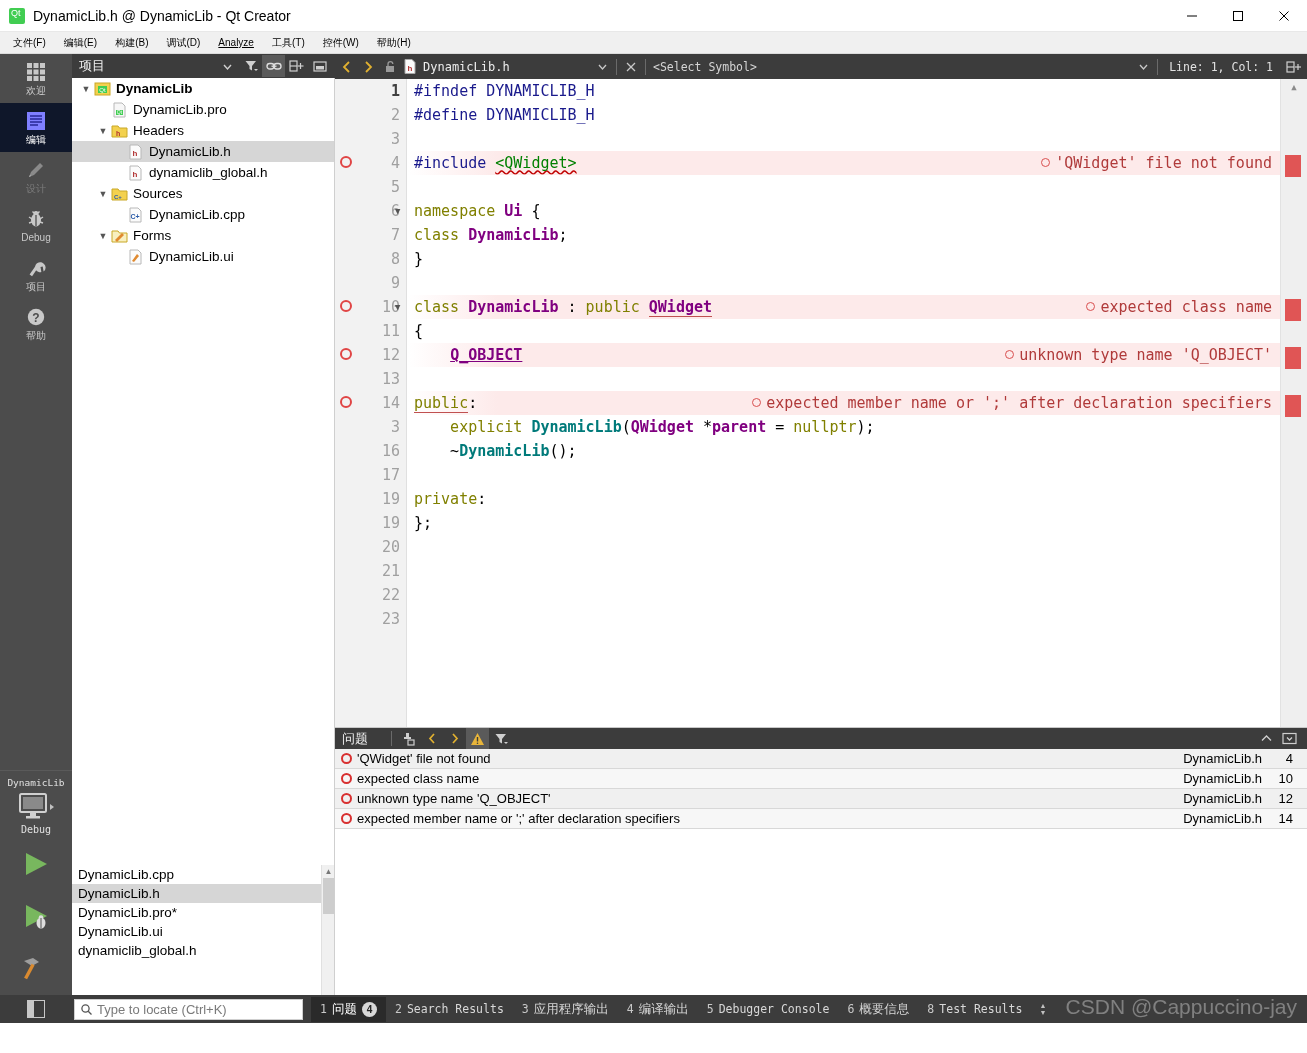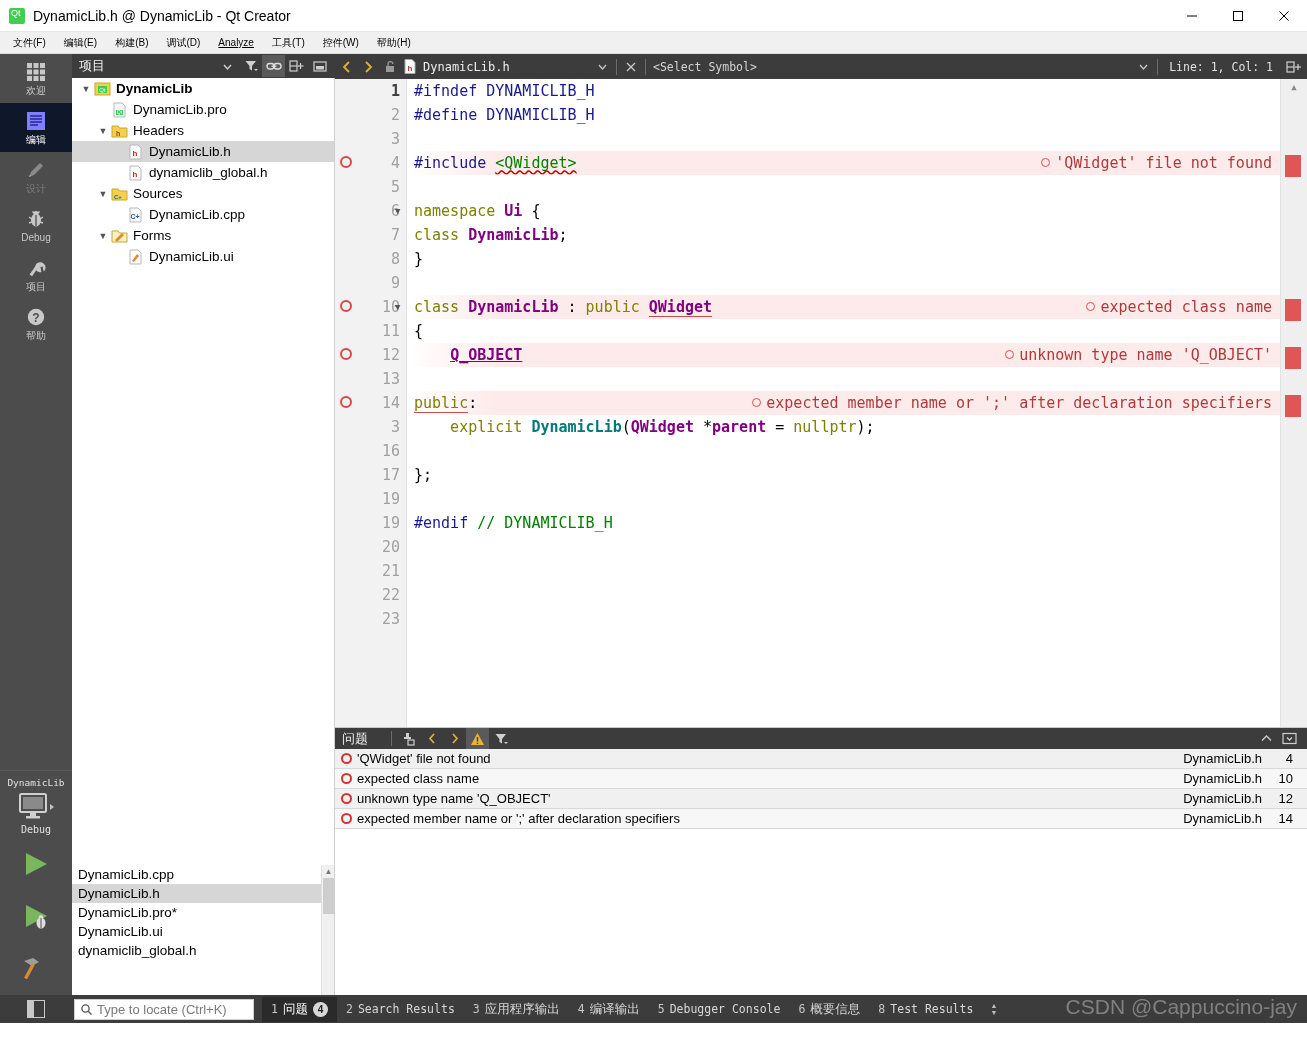--- a/index.html
+++ b/index.html
@@ -189,21 +189,21 @@
 
   
   #statusbar {
     height:28px; background:#3c3c3c; display:flex; align-items:center;
     color:#dcdcdc; font-size:12.5px; position:relative;
   }
   #sb-left { width:72px; display:flex; align-items:center; justify-content:center; flex:none;}
   #sb-toggle { width:18px; height:18px; border:1.5px solid #c8c8c8; display:flex; }
   #sb-toggle i { display:block; width:6px; background:#c8c8c8; }
   #locator {
-    width:180px; height:21px; background:#ffffff; display:flex; align-items:center;
+    width:229px; height:21px; background:#ffffff; display:flex; align-items:center;
     margin-left:2px; flex:none; border:1px solid #cfcfcf;
   }
   #locator .mag { width:22px; display:flex; align-items:center; justify-content:center; color:#555; }
   #locator .ph { color:#7a7a7a; font-size:13px; }
   #sb-tabs { display:flex; align-items:center; flex:1; padding-left:8px; }
   .sbtab { display:flex; align-items:center; gap:5px; padding:4px 9px; color:#d8d8d8;
            font-family:"DejaVu Sans Mono", monospace; font-size:11.5px; white-space:nowrap;}
   .sbtab.active { background:#2a2a2a; color:#ffffff; }
   .sbtab .num { color:#c8c8c8; }
   .sbtab .cn { font-family:"Liberation Sans", sans-serif; font-size:12.5px; }
@@ -686,24 +686,25 @@
         <div class="cline"><span class="k-kw">namespace </span><span class="k-type">Ui</span><span class="k-plain"> {</span></div>
         <div class="cline"><span class="k-kw">class </span><span class="k-type">DynamicLib</span><span class="k-plain">;</span></div>
         <div class="cline"><span class="k-plain">}</span></div>
         <div class="cline"></div>
         <div class="cline err"><span class="k-kw">class </span><span class="k-type">DynamicLib</span><span class="k-plain"> : </span><span class="k-kw">public </span><span class="k-type u-err">QWidget</span><span class="annot" style="position:absolute;right:8px;"><span class="adot"></span><span>expected class name</span></span></div>
         <div class="cline"><span class="k-plain">{</span></div>
         <div class="cline err"><span class="k-plain">    </span><span class="k-macro">Q_OBJECT</span><span class="annot" style="position:absolute;right:8px;"><span class="adot"></span><span>unknown type name 'Q_OBJECT'</span></span></div>
         <div class="cline"></div>
         <div class="cline err"><span class="k-kw u-err">public</span><span class="k-plain">:</span><span class="annot" style="position:absolute;right:8px;"><span class="adot"></span><span>expected member name or ';' after declaration specifiers</span></span></div>
         <div class="cline"><span class="k-kw">    explicit </span><span class="k-typec">DynamicLib</span><span class="k-plain">(</span><span class="k-type">QWidget</span><span class="k-plain"> *</span><span class="k-field">parent</span><span class="k-plain"> = </span><span class="k-kw">nullptr</span><span class="k-plain">);</span></div>
+        <div class="cline"><span class="k-plain">    ~</span><span class="k-typec">DynamicLib</span><span class="k-plain">();</span></div>
         <div class="cline"></div>
+        <div class="cline"><span class="k-kw">private</span><span class="k-plain">:</span></div>
         <div class="cline"><span class="k-plain">};</span></div>
         <div class="cline"></div>
-        <div class="cline"><span class="k-pre">#endif </span><span class="k-cmt">// DYNAMICLIB_H</span></div>
         <div class="cline"></div>
       </div>
 
       <div id="edscroll">
         <div class="sarrow">▲</div>
         <div class="smark" style="top:76px"></div>
         <div class="smark" style="top:220px"></div>
         <div class="smark" style="top:268px"></div>
         <div class="smark" style="top:316px"></div>
       </div>

